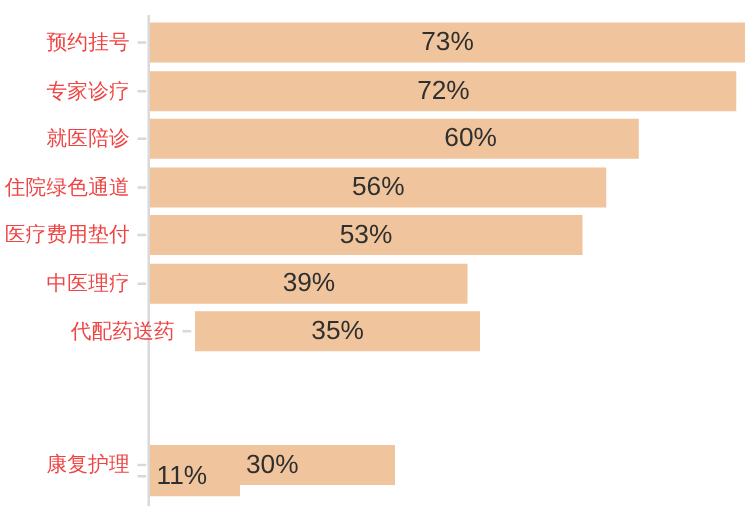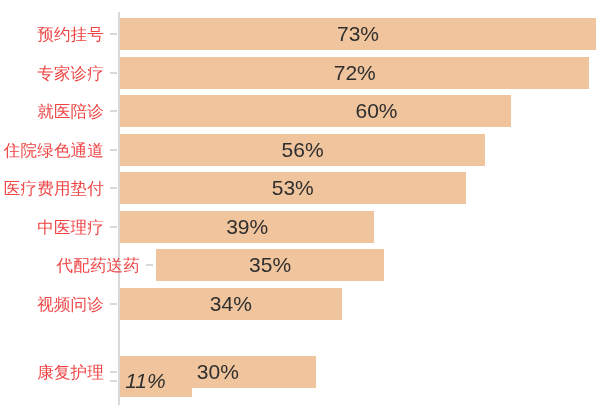--- a/index.html
+++ b/index.html
@@ -129,31 +129,25 @@
         <div class="tick"></div>
         <div class="bar" style="width: 254.301px; background: rgb(240, 196, 156);"></div>
         <div class="bar-value" style="left: 120px; width: 254.301px;">39%</div>
       </div>
       <div class="bar-row" style="top: 249px; margin-left: 36px;">
         <div class="cat-label">代配药送药</div>
         <div class="tick"></div>
         <div class="bar" style="width: 228.219px; background: rgb(240, 196, 156);"></div>
         <div class="bar-value" style="left: 120px; width: 228.219px;">35%</div>
       </div>
-      <div class="bar-row" style="top: 287.5px;">
-        <div class="cat-label">视频问诊</div>
-        <div class="tick"></div>
-        <div class="bar" style="width: 221.699px; background: rgb(240, 196, 156);"></div>
-        <div class="bar-value" style="left: 120px; width: 221.699px;">34%</div>
-      </div>
       <div class="bar-row" style="top: 326px; margin-top: 30px;">
         <div class="cat-label">康复护理</div>
         <div class="tick"></div>
         <div class="bar" style="width: 195.616px; background: rgb(240, 196, 156);"></div>
         <div class="bar-value" style="left: 120px; width: 195.616px; border-radius: 14px;">30%</div>
       </div>
       <div class="bar-row" style="top: 364.5px;">
         <div class="tick"></div>
         <div class="bar" style="width: 71.726px; background: rgb(240, 196, 156);"></div>
-        <div class="bar-value" style="left: 120px; width: 51px; font-style: italic;">11%</div>
+        <div class="bar-value" style="left: 120px; width: 51px;">11%</div>
       </div>
     </div>
 </div>
 
 </body></html>

